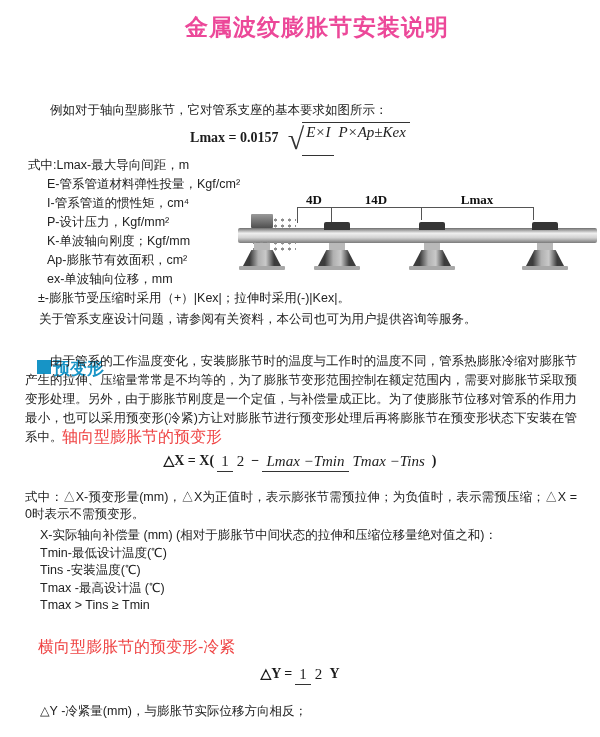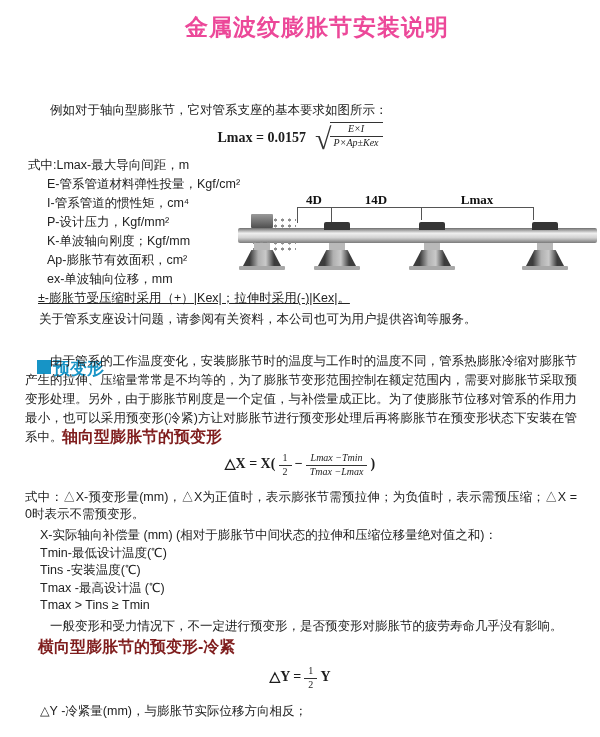--- a/index.html
+++ b/index.html
@@ -20,41 +20,41 @@
   .sec-head { color:#1794c6; font-size:17px; font-weight:bold; vertical-align:-1px; }
   .example-line { position:absolute; top:99px; left:25px; width:552px; text-indent:2em; }
 
   
   .formula { position:absolute; left:0; width:600px; text-align:center;
     font-family:"Liberation Serif", serif; color:#1c1c1c; }
   .f1 { top:122px; }
   .f2 { top:452px; }
   .f3 { top:665px; }
   .f-bold { font-weight:bold; font-size:14px; }
-  .frac { display:inline-flex; flex-direction:column; text-align:center;
-    vertical-align:middle; font-size:10px; line-height:1.25; font-style:italic; }
+  .frac { display:inline-flex; flex-direction:row; text-align:center;
+    vertical-align:middle; font-size:15px; line-height:1.25; font-style:italic; }
   .frac .num { border-bottom:1px solid #333; padding:0 4px; }
   .frac .den { padding:0 4px; }
   .sqrt-wrap { display:inline-flex; align-items:stretch; vertical-align:middle; margin-left:6px; }
   .sqrt-glyph { font-size:30px; font-weight:normal; line-height:34px; margin-right:-2px; color:#333; }
   .rad { border-top:1.5px solid #333; }
   .upright { font-style:normal; }
 
   
   .defs { position:absolute; top:156px; left:28px; list-style:none; line-height:19px; }
   .defs li { padding-left:19px; white-space:nowrap; }
   .defs li.first { padding-left:0; }
-  .defs li.pm { padding-left:10px;text-decoration:underline; }
+  .defs li.pm { padding-left:10px; }
   .note-line { position:absolute; top:311px; left:39px; white-space:nowrap; }
 
   
   .sec2-head { position:absolute; top:313px; left:37px;margin-top:44px; }
   .predeform-para { position:absolute; top:352px; left:25px; width:552px;
     line-height:19px; text-indent:2em; }
-  .subhead { position:absolute; color:#7f1d1d; font-weight:bold; font-size:16px; }
+  .subhead { position:absolute; color:#ef4444; font-weight:normal; font-size:16px; }
   .axial-head { top:427px; left:62px; }
   .axial-para { position:absolute; top:489px; left:25px; width:552px; line-height:17px; }
   .axial-defs { position:absolute; top:527px; left:40px; list-style:none; line-height:17.5px; }
   .axial-defs li { white-space:nowrap; }
   .general-note { position:absolute; top:615px; left:25px; width:552px; text-indent:2em; }
   .lateral-head { top:637px; left:38px; }
   .lateral-note { position:absolute; top:703px; left:40px; }
 
   
   .diagram { position:absolute; top:192px; left:0; width:540px; height:100px; }
@@ -165,36 +165,35 @@
 
   <div class="formula f2">
     <span class="f-bold">△X = X(</span>
     <span class="frac upright">
       <span class="num">1</span>
       <span class="den">2</span>
     </span>
     <span class="f-bold">−</span>
     <span class="frac">
       <span class="num">Lmax −Tmin</span>
-      <span class="den">Tmax −Lmax</span>
+      <span class="den">Tmax −Tins</span>
     </span>
     <span class="f-bold">)</span>
   </div>
 
   <p class="para axial-para">式中：△X-预变形量(mm)，△X为正值时，表示膨张节需预拉伸；为负值时，表示需预压缩；△X = 0时表示不需预变形。</p>
 
   <ul class="axial-defs">
     <li>X-实际轴向补偿量 (mm) (相对于膨胀节中间状态的拉伸和压缩位移量绝对值之和)：</li>
     <li>Tmin-最低设计温度(℃)</li>
     <li>Tins -安装温度(℃)</li>
     <li>Tmax -最高设计温 (℃)</li>
     <li>Tmax &gt; Tins ≥ Tmin</li>
   </ul>
 
-  <p class="para general-note">一般变形和受力情况下，不一定进行预变形，是否预变形对膨胀节的疲劳寿命几乎没有影响。</p>
 
   <div class="subhead lateral-head">横向型膨胀节的预变形-冷紧</div>
 
   <div class="formula f3">
     <span class="f-bold">△Y =</span>
     <span class="frac upright">
       <span class="num">1</span>
       <span class="den">2</span>
     </span>
     <span class="f-bold">Y</span>

